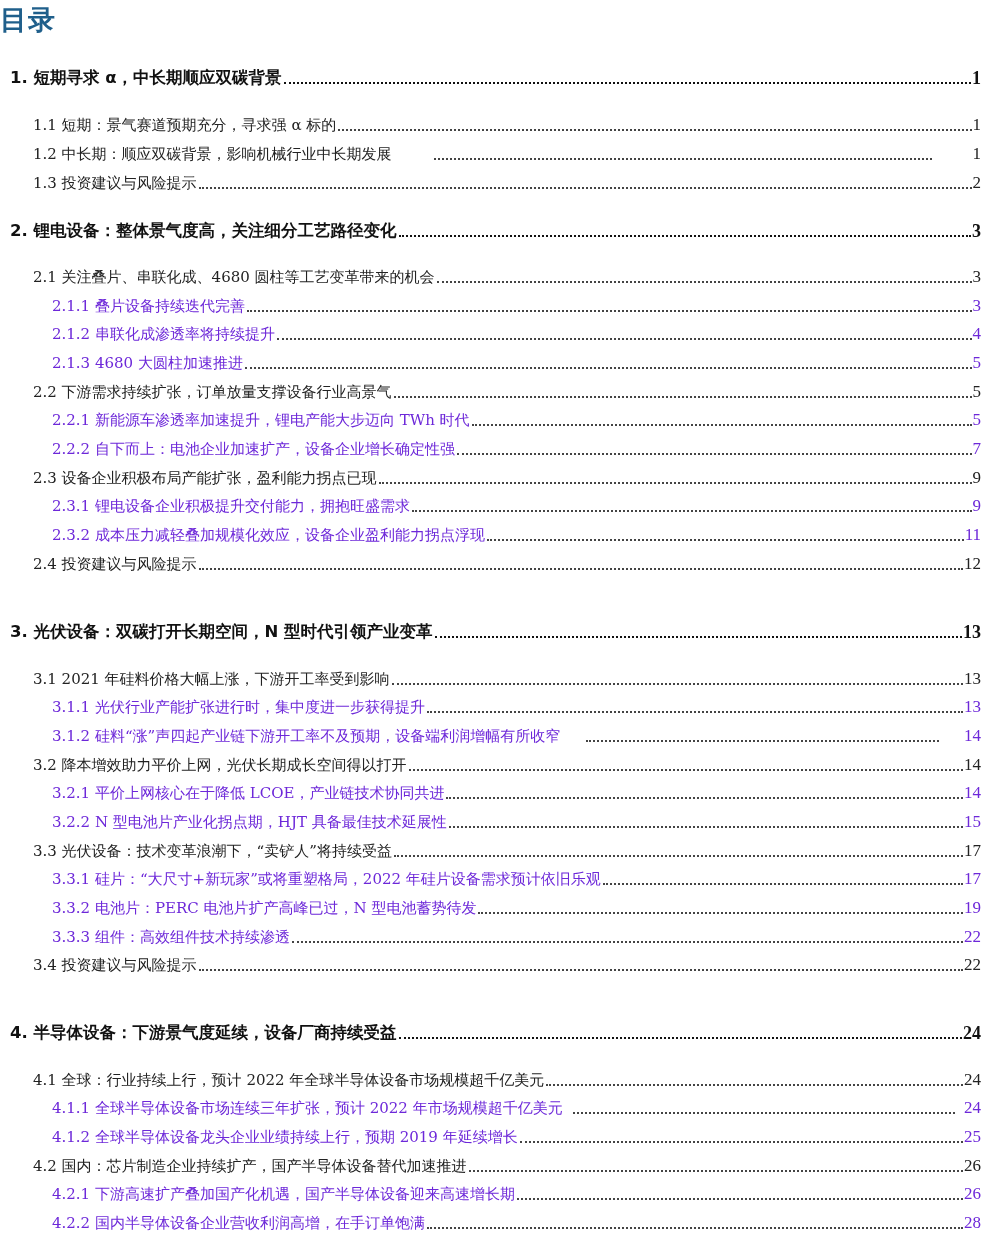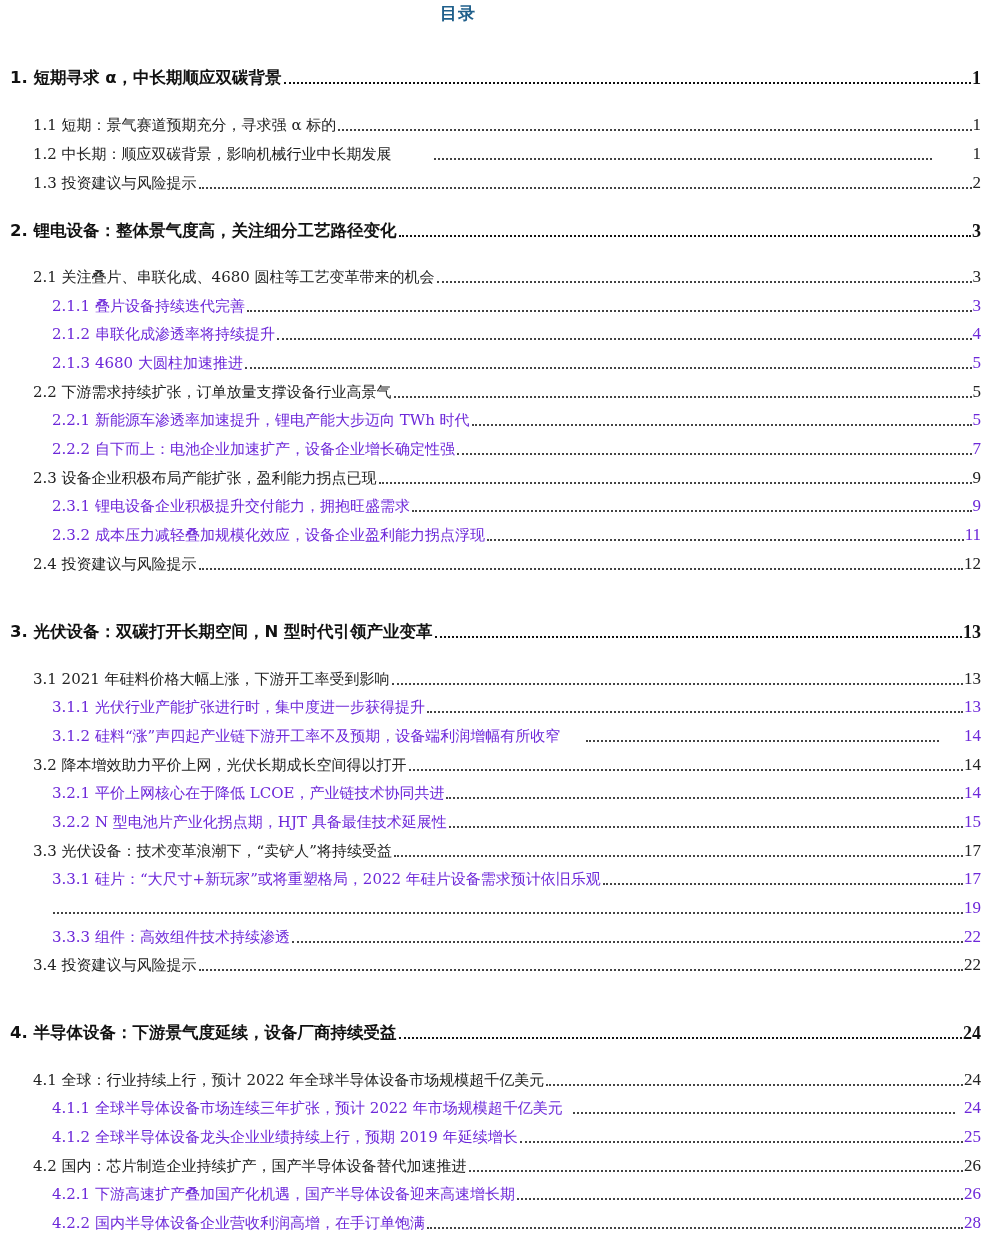--- a/index.html
+++ b/index.html
@@ -2,23 +2,23 @@
 <html><head>
 <meta charset="utf-8">
 <style>
   html, body { margin: 0; padding: 0; background: #ffffff; }
   body {
     width: 990px; height: 1256px; position: relative; overflow: hidden;
     font-family: "Liberation Serif", "DejaVu Serif", serif;
     color: #1a1a1a;
   }
   .title {
-    position: absolute; left: 0; top: 2px; width: 916px; text-align: center;
+    position: absolute; left: 0; top: 2px; width: 916px; text-align: left;
     font-family: "DejaVu Sans", "Liberation Sans", sans-serif;
-    font-weight: bold; font-size: 17px; color: #1f5f8b; letter-spacing: 1px;
+    font-weight: bold; font-size: 27px; color: #1f5f8b; letter-spacing: 1px;
     margin: 0;
   }
   .toc { position: absolute; left: 0; top: 0; width: 990px; height: 1256px; }
   .row {
     position: absolute; right: 9px; display: flex; align-items: flex-start;
     height: 24px; line-height: 24px; white-space: nowrap; overflow: hidden;
   }
   .row .label { flex: 0 0 auto; padding-right: 1px; }
   .row .leader {
     flex: 1 1 auto; overflow: hidden; margin: 0 1px;
@@ -159,20 +159,21 @@
     <span class="label">3.3 光伏设备：技术变革浪潮下，“卖铲人”将持续受益</span>
     <span class="leader"></span>
     <span class="page">17</span>
   </a>
     <a class="row l3" style="top: 867px;">
     <span class="label">3.3.1  硅片：“大尺寸+新玩家”或将重塑格局，2022 年硅片设备需求预计依旧乐观</span>
     <span class="leader"></span>
     <span class="page">17</span>
   </a>
     <a class="row l3" style="top: 896px;">
+    <span class="label">3.3.2  电池片：PERC 电池片扩产高峰已过，N 型电池蓄势待发</span>
     <span class="leader"></span>
     <span class="page">19</span>
   </a>
     <a class="row l3" style="top: 925px;">
     <span class="label">3.3.3  组件：高效组件技术持续渗透</span>
     <span class="leader"></span>
     <span class="page">22</span>
   </a>
     <a class="row l2" style="top: 953px;">
     <span class="label">3.4 投资建议与风险提示</span>

